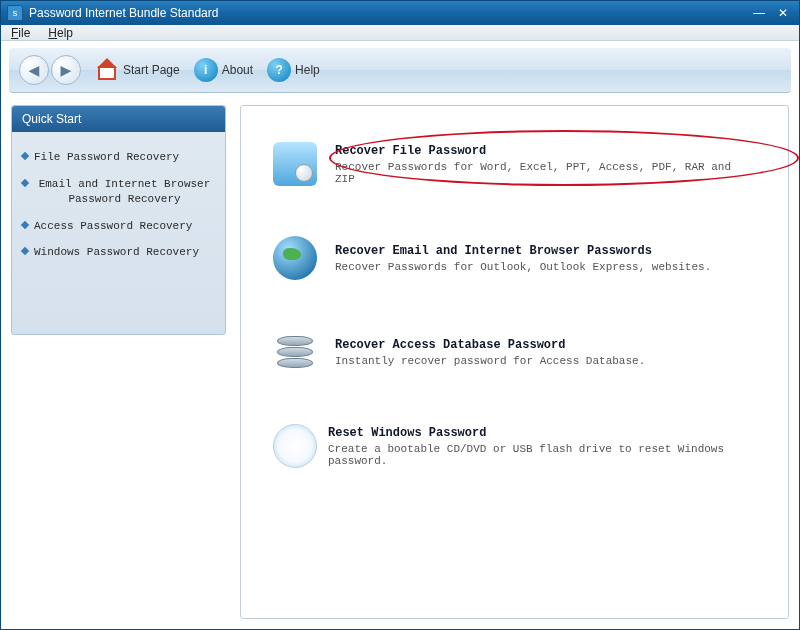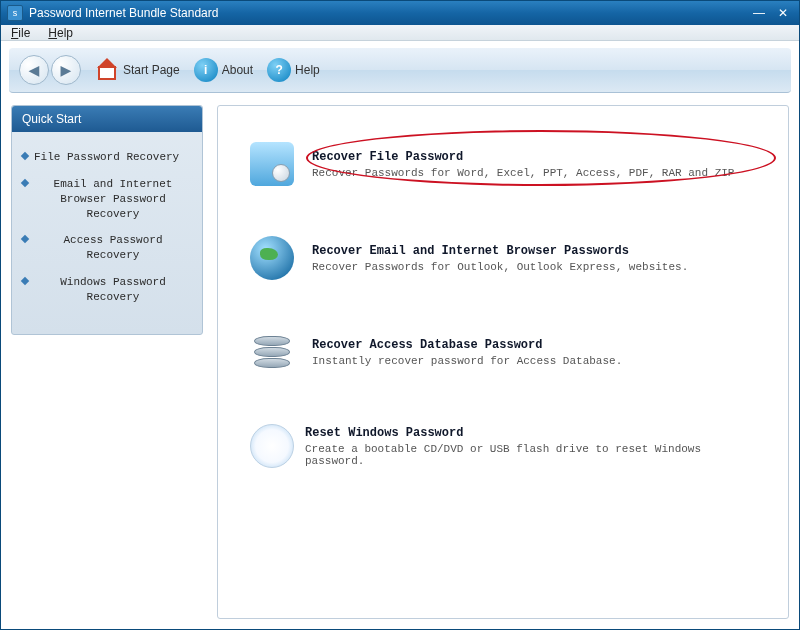--- a/index.html
+++ b/index.html
@@ -131,21 +131,21 @@
       color: #fff; font-weight: bold;
     }
     .content {
       flex: 1;
       display: flex;
       padding: 6px 10px 10px 10px;
       gap: 14px;
       background: #ffffff;
     }
     .sidebar {
-      width: 192px;
+      width: 215px;
       background: linear-gradient(to bottom, #e1eaf2, #d4e0eb);
       border: 1px solid #b0c4d6;
       border-radius: 3px;
       display: flex;
       flex-direction: column;
       height: 230px;
     }
     .sidebar-header {
       background: linear-gradient(to bottom, #3a7cb5, #1e5a92);
       color: #ffffff;

